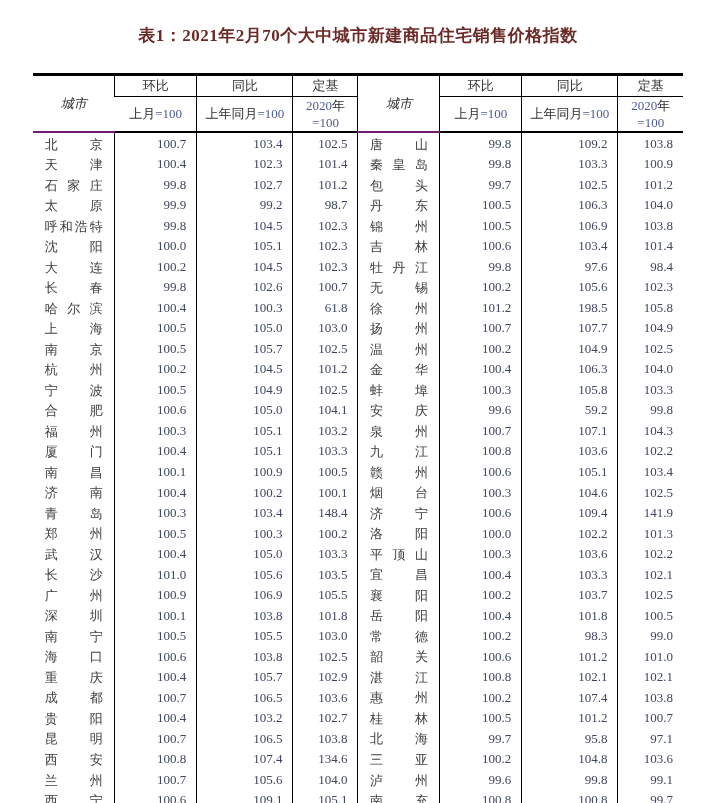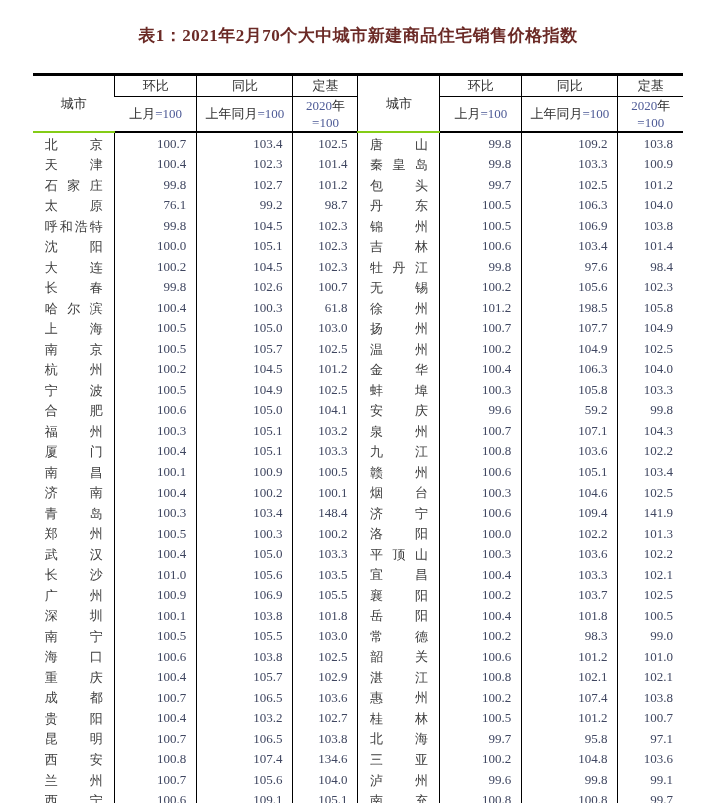--- a/index.html
+++ b/index.html
@@ -14,21 +14,21 @@
   table.price-table{
     width:650px;margin:26px auto 0 auto;
     border-collapse:collapse;table-layout:fixed;
     border-top:3px solid #000;border-bottom:3px solid #000;
   }
   th,td{padding:0;font-weight:normal;vertical-align:middle;}
   
   tr > th + th, tr > td + td{border-left:1px solid #000;}
   
   thead th{font-size:13px;color:#2f2f2f;}
-  th.city-h{border-bottom:2px solid #84cc16;}
+  th.city-h{border-bottom:2px solid #701a75;font-style:italic;}
   tr.top-row th.split{height:20px;border-bottom:1px solid #000;}
   tr.sub-row th{height:21px;border-bottom:2px solid #000;font-size:13px;}
   tr.sub-row .cjk{color:#2f2f2f;}
   tr.sub-row .num{color:#4d5a96;}
   
   tbody td{height:19px;line-height:19px;font-size:13px;}
   td.num-cell{text-align:right;padding-right:10px;color:#3f4660;}
   td.city-cell{text-align:center;color:#3c3c3c;}
   .city-name{
     display:inline-flex;justify-content:space-between;
@@ -121,21 +121,21 @@
           </span></td>
         <td class="num-cell">99.7</td>
         <td class="num-cell">102.5</td>
         <td class="num-cell">101.2</td>
       </tr>
       <tr>
         <td class="city-cell"><span class="city-name">
             <span>太</span>
             <span>原</span>
           </span></td>
-        <td class="num-cell">76.1</td>
+        <td class="num-cell">99.9</td>
         <td class="num-cell">99.2</td>
         <td class="num-cell">98.7</td>
         <td class="city-cell"><span class="city-name">
             <span>丹</span>
             <span>东</span>
           </span></td>
         <td class="num-cell">100.5</td>
         <td class="num-cell">106.3</td>
         <td class="num-cell">104.0</td>
       </tr>

